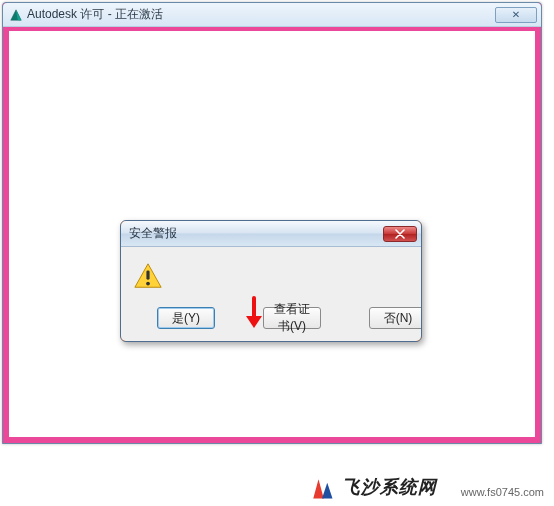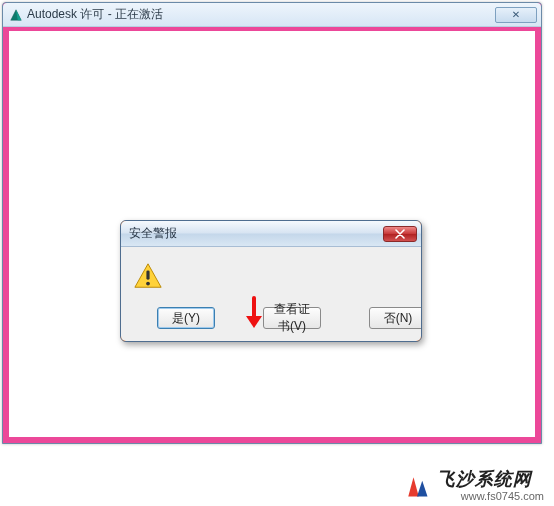--- a/index.html
+++ b/index.html
@@ -116,21 +116,21 @@
       left: 243px; top: 296px;
       width: 22px; height: 36px;
       pointer-events: none;
     }
     .watermark {
       position: absolute;
       right: 10px; bottom: 4px;
       display: flex; align-items: center; gap: 6px;
     }
     .wm-icon { width: 28px; height: 28px; }
-    .wm-text { display: flex; flex-direction: column; line-height: 1.1; }
+    .wm-text { display: flex; flex-direction: row; line-height: 1.1; align-items: flex-end; }
     .wm-main {
       font-size: 18px; font-weight: 700; color: #222;
       font-style: italic;
       letter-spacing: 1px;
     }
     .wm-sub { font-size: 11px; color: #666; margin-left: 24px; }
   </style>
 </head>
 <body>
 

